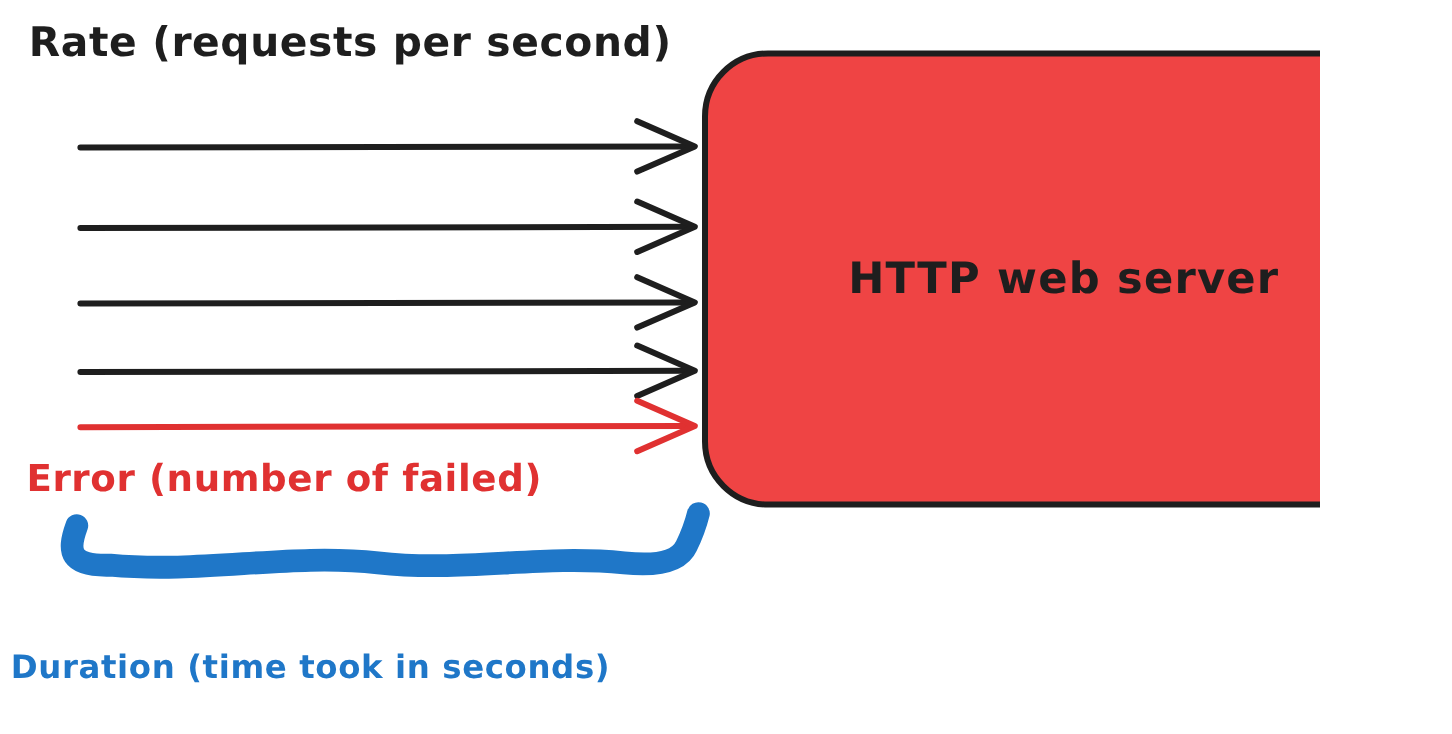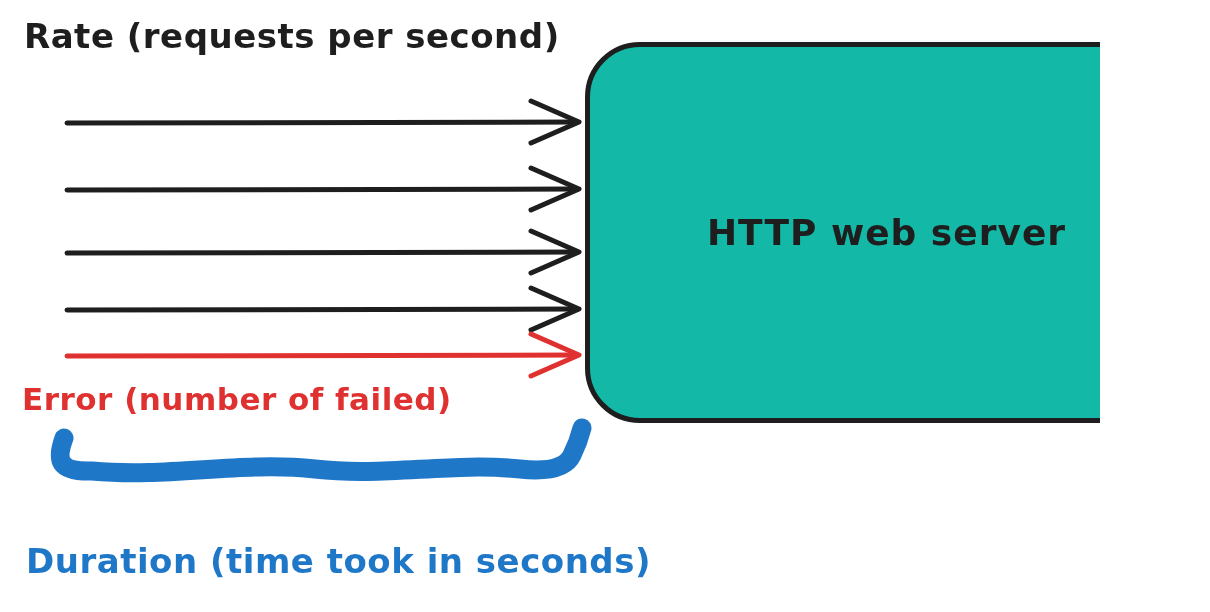--- a/index.html
+++ b/index.html
@@ -29,23 +29,23 @@
     left: 24px;
     top: 16px;
     font-size: 34px;
   }
   .error-label {
     left: 22px;
     top: 381px;
     font-size: 31px;
   }
   .duration-label {
-    left: 26px;
+    left: 9px;
     top: 541px;
-    font-size: 34px;
+    font-size: 27px;
   }
   .server-box {
     position: absolute;
     left: 585px;
     top: 42px;
     width: 603px;
     height: 381px;
     box-sizing: border-box;
     border-radius: 55px;
     border: 5px solid #1e1e1e;
@@ -89,21 +89,21 @@
       <g stroke="#1e1e1e" stroke-width="5" stroke-linecap="round" stroke-linejoin="round" fill="none">
         <path d="M 67 310 L 576 309"></path>
         <path d="M 531 288 L 579 309 L 531 330"></path>
       </g>
       <g stroke="#e03131" stroke-width="5" stroke-linecap="round" stroke-linejoin="round" fill="none">
         <path d="M 67 356 L 576 355"></path>
         <path d="M 531 334 L 579 355 L 531 376"></path>
       </g>
     </svg>
 
-  <div class="server-box" style="background: #14b8a6; border-color: rgb(30, 30, 30);">
+  <div class="server-box" style="background: #ef4444; border-color: rgb(30, 30, 30);">
     <div class="server-label hand" style="color: rgb(30, 30, 30);">HTTP web server</div>
   </div>
 
   <svg id="brace-svg" class="overlay-svg" viewBox="0 0 1210 612" xmlns="http://www.w3.org/2000/svg">
     <path id="brace-path" d="M 64 438
              C 56 460 58 472 92 471
              C 170 478 240 461 315 469
              C 385 477 450 462 520 469
              C 548 472 566 468 572 455
              C 577 445 580 436 582 428" fill="none" stroke-width="19" stroke-linecap="round" stroke-linejoin="round" stroke="#1f77c8"></path>

